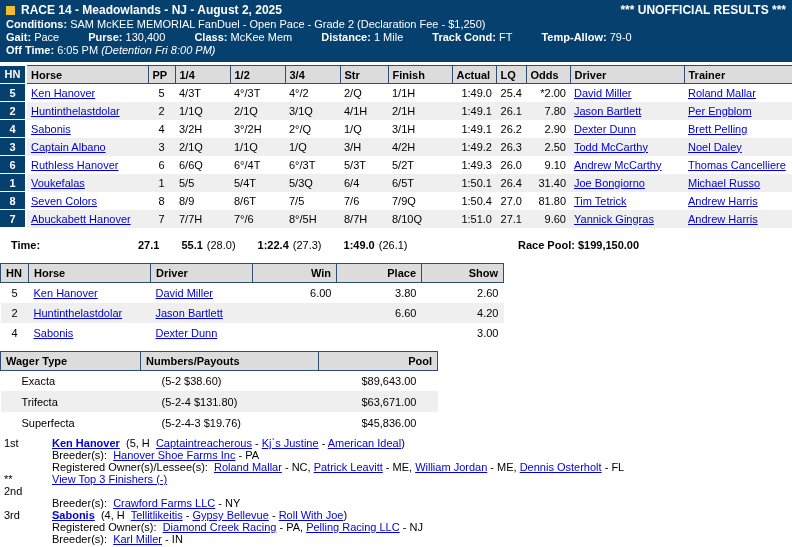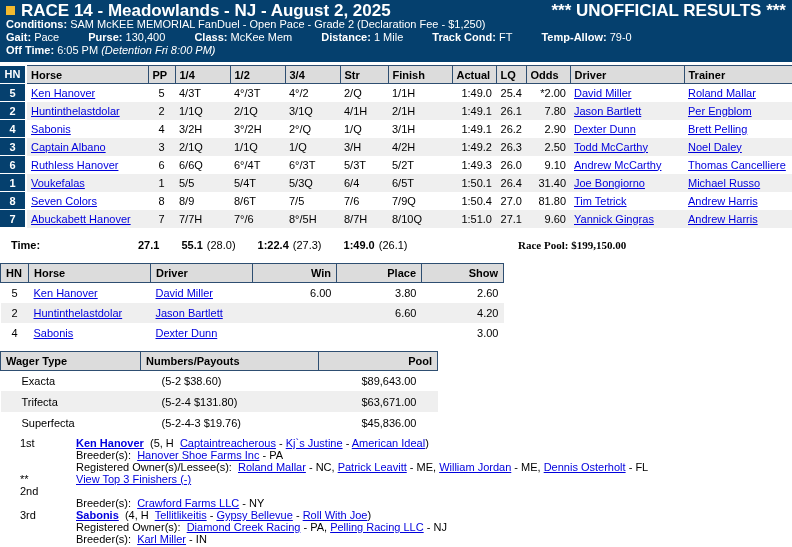--- a/index.html
+++ b/index.html
@@ -8,21 +8,21 @@
     width:792px; height:547px; overflow:hidden;
     background:#fff; color:#000;
     font-family:"Liberation Sans", sans-serif;
     font-size:11px;
   }
   a { color:#0000DD; text-decoration:underline; }
   a.b { font-weight:bold; }
 
   
   .topbar { background:#05406E; color:#fff; padding:4px 6px 5px 6px; line-height:13px; }
-  .title-row { display:flex; justify-content:space-between; align-items:center; font-weight:bold; font-size:17px; margin-bottom:1px; }
+  .title-row { display:flex; justify-content:space-between; align-items:center; font-weight:bold; font-size:12px; margin-bottom:1px; }
   .race-title { display:flex; align-items:center; gap:6px; }
   .sq { width:9px; height:9px; background:#F2BA2F; display:inline-block; flex:none; }
   .lbl { font-weight:bold; }
   .info-row .pair { margin-right:26px; }
   .off-note { font-style:italic; }
 
   
   table { border-collapse:collapse; table-layout:fixed; }
   .results-table { width:792px; margin-top:3px; }
   .results-table th {
@@ -37,38 +37,38 @@
   tr.alt { background:#EFEFEF; }
   .c-pp { text-align:center; }
   .c-num { text-align:right; }
 
   
   .time-line { position:relative; margin:11px 0 0 0; padding-left:11px; height:14px; }
   .time-label { font-weight:bold; display:inline-block; width:127px; }
   .split { margin-right:22px; }
   .split .t { font-weight:bold; }
   .split .sub { font-weight:normal; margin-left:4px; }
-  .pool { position:absolute; left:518px; top:0; font-weight:bold;font-family:Liberation Serif, serif; }
+  .pool { position:absolute; left:518px; top:0; font-weight:bold; }
 
   
   .payout-table { width:503px; margin-top:10px; }
   .wager-table { width:437px; margin-top:8px; }
   .payout-table th, .wager-table th {
     background:#DCDCDC; border:1px solid #2E4E71;
     font-weight:bold; text-align:left; padding:2px 5px; height:19px;
   }
   .payout-table td { padding:2px 5px; height:20px; }
   .wager-table td { padding:2px 21px; height:21px; }
   .payout-table th.r, .payout-table td.r, .wager-table th.r, .wager-table td.r { text-align:right; }
   .payout-table .c-hn2 { text-align:center; }
 
   
   .finishers { margin-top:4px; }
   .fin-line { display:flex; line-height:12px; font-size:11px; }
-  .fin-label { width:76px; padding-left:20px; flex:none; }
+  .fin-label { width:52px; padding-left:4px; flex:none; }
   .fin-content { white-space:pre-wrap; }
 </style>
 </head>
 <body>
 
 <div>
 
   <div class="topbar">
     <div class="title-row">
       <span class="race-title">

